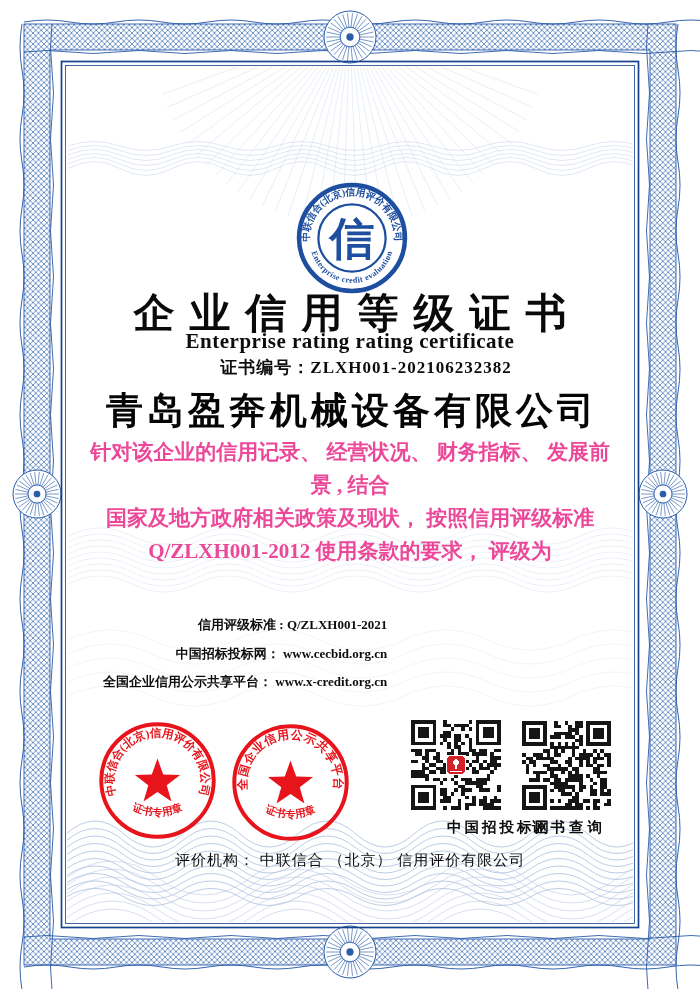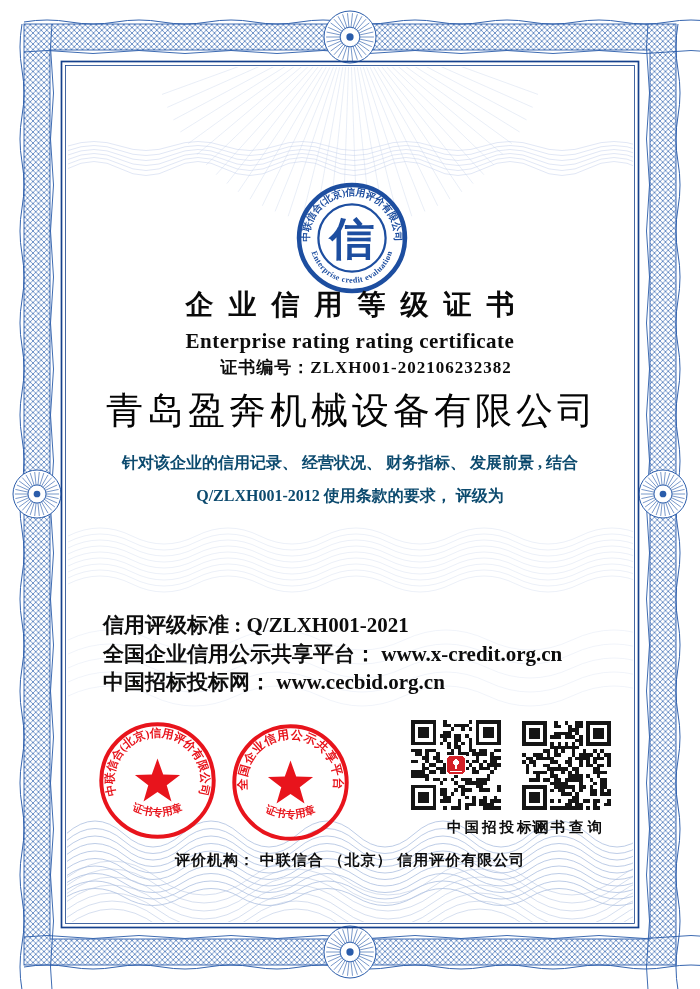--- a/index.html
+++ b/index.html
@@ -1,39 +1,39 @@
 <!DOCTYPE html>
 <html><head>
 <meta charset="utf-8">
 <style>
   html,body{margin:0;padding:0;background:#ffffff;}
   .cert{position:relative;width:700px;height:989px;background:#ffffff;overflow:hidden;
         font-family:"Liberation Serif","DejaVu Serif",serif;color:#0d0d0d;}
   .layer{position:absolute;left:0;top:0;width:700px;height:989px;}
   .abs{position:absolute;}
   .ctr{left:0;right:0;text-align:center;}
-  .title{top:286px;font-size:28px;font-weight:bold;letter-spacing:15px;text-indent:15px;color:#0a0a0a;}
+  .title{top:286px;font-size:41px;font-weight:bold;letter-spacing:15px;text-indent:15px;color:#0a0a0a;}
   .subtitle{top:329px;font-size:21px;font-weight:bold;letter-spacing:0.5px;}
   .certno{top:356px;font-size:17px;font-weight:bold;letter-spacing:1px;margin-left:32px;}
-  .company{top:386px;font-size:37px;font-weight:normal;letter-spacing:4px;text-indent:4px;color:#050505;}
-  .para{top:446px;left:80px;width:540px;text-align:center;font-size:16px;font-weight:bold;line-height:33px;color:#0c4a6e;}
+  .company{top:386px;font-size:37px;font-weight:bold;letter-spacing:4px;text-indent:4px;color:#050505;}
+  .para{top:436px;left:80px;width:540px;text-align:center;font-size:21px;font-weight:bold;line-height:33px;color:#ec4899;}
   .rating{top:513px;font-size:64px;font-weight:bold;letter-spacing:30px;text-indent:30px;color:#da161d;}
-  .details{top:611px;left:103px;font-size:21px;font-weight:bold;line-height:28.5px;}
+  .details{top:611px;left:103px;font-size:13px;font-weight:bold;line-height:28.5px;text-align:right;}
   .details .row{white-space:nowrap;}
   .logo-svg{left:296px;top:182px;width:112px;height:112px;}
   .seal{width:123px;height:123px;}
   .seal1{left:96px;top:719px;}
   .seal2{left:229px;top:721px;}
   .qr{background:#fff;}
   .qr1{left:411px;top:720px;width:90px;height:90px;}
   .qr2{left:522px;top:721px;width:89px;height:89px;}
   .qr-label{top:818px;font-size:14.5px;font-weight:bold;text-align:center;}
   .qrl1{left:398px;width:116px;letter-spacing:3px;text-indent:3px;margin-left:42px;}
   .qrl2{left:512px;width:110px;letter-spacing:4px;text-indent:4px;text-align:center;}
-  .footer{top:851px;font-size:15px;font-weight:bold;letter-spacing:1px;}
+  .footer{top:851px;font-size:15px;font-weight:normal;letter-spacing:1px;}
   svg text{font-family:"Liberation Serif","DejaVu Serif",serif;}
 </style>
 </head>
 <body>
 
 <div class="cert">
 
   <svg class="layer" viewBox="0 0 700 989">
     <defs>
       <clipPath id="wmclip">
@@ -300,28 +300,29 @@
 
   <div class="abs ctr title">企业信用等级证书</div>
   <div class="abs ctr subtitle">Enterprise rating rating certificate</div>
   <div class="abs ctr certno">
     <span>证书编号：</span><span>ZLXH001-202106232382</span>
   </div>
   <div class="abs ctr company">青岛盈奔机械设备有限公司</div>
 
   <div class="abs para">
     <div>针对该企业的信用记录、 经营状况、 财务指标、 发展前景 , 结合</div>
+    <div>国家及地方政府相关政策及现状， 按照信用评级标准</div>
     <div>Q/ZLXH001-2012 使用条款的要求， 评级为</div>
   </div>
 
 
   <div class="abs details">
     <div class="row"><span>信用评级标准 : </span><span>Q/ZLXH001-2021</span></div>
+    <div class="row"><span>中国招标投标网： </span><span>www.cecbid.org.cn</span></div>
     <div class="row"><span>全国企业信用公示共享平台： </span><span>www.x-credit.org.cn</span></div>
-    <div class="row"><span>中国招标投标网： </span><span>www.cecbid.org.cn</span></div>
   </div>
 
   <svg class="abs seal seal1" viewBox="0 0 140 140">
     <defs>
       <path id="s1top" d="M 41.3 111 A 50 50 0 1 1 98.7 111" fill="none"></path>
       <path id="s1bot" d="M 40 103 Q 70 117 100 103" fill="none"></path>
     </defs>
     <circle cx="70" cy="70" r="64" fill="none" stroke="#e8141c" stroke-width="4.5"></circle>
     <polygon fill="#e8141c" points="70,45 76.5,63.1 95.7,63.7 80.5,75.4 85.9,93.8 70,83 54.1,93.8 59.5,75.4 44.3,63.7 63.5,63.1"></polygon>
     <text font-size="13" font-weight="bold" fill="#e8141c">

